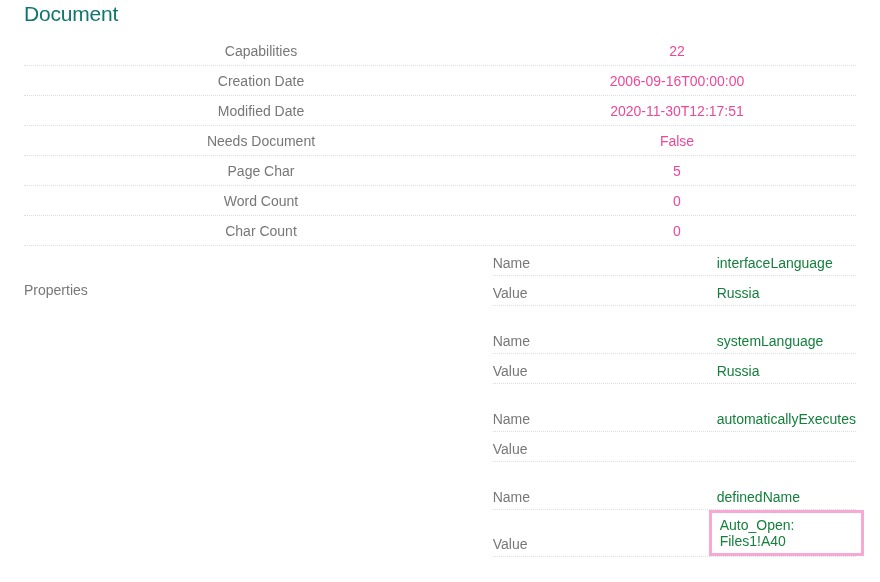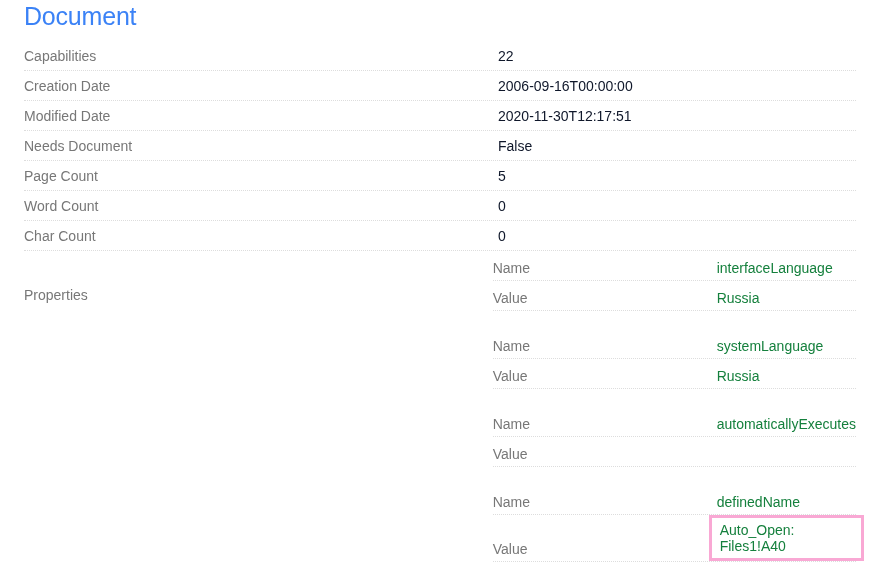--- a/index.html
+++ b/index.html
@@ -9,41 +9,42 @@
     font-family: "Segoe UI", "Helvetica Neue", Arial, sans-serif;
     background: #fff;
     color: #555;
     font-size: 14px;
   }
   .page {
     width: 880px;
     padding: 0 24px 30px 24px;
   }
   .section-title {
-    font-size: 25px;
+    font-size: 21px;
     font-weight: 300;
-    color: #3b82f6;
+    color: #0f766e;
     margin: 2px 0 10px 0;
     letter-spacing: -0.2px;
   }
   .row {
     display: flex;
     align-items: center;
     min-height: 30px;
     border-bottom: 1px dotted #ddd;
+    text-align: center;
   }
   .label {
     width: 474px;
     color: #777;
     font-size: 14px;
     padding: 4px 0 4px 0;
   }
   .value {
     flex: 1;
-    color: #0f172a;
+    color: #ec4899;
     font-size: 14px;
     padding: 4px 0;
   }
   .props-row {
     display: flex;
     align-items: flex-start;
     margin-top: 0;
   }
   .props-label {
     width: 474px;
@@ -102,21 +103,21 @@
   </div>
   <div class="row">
     <div class="label">Modified Date</div>
     <div class="value">2020-11-30T12:17:51</div>
   </div>
   <div class="row">
     <div class="label">Needs Document</div>
     <div class="value">False</div>
   </div>
   <div class="row">
-    <div class="label">Page Count</div>
+    <div class="label">Page Char</div>
     <div class="value">5</div>
   </div>
   <div class="row">
     <div class="label">Word Count</div>
     <div class="value">0</div>
   </div>
   <div class="row">
     <div class="label">Char Count</div>
     <div class="value">0</div>
   </div>

